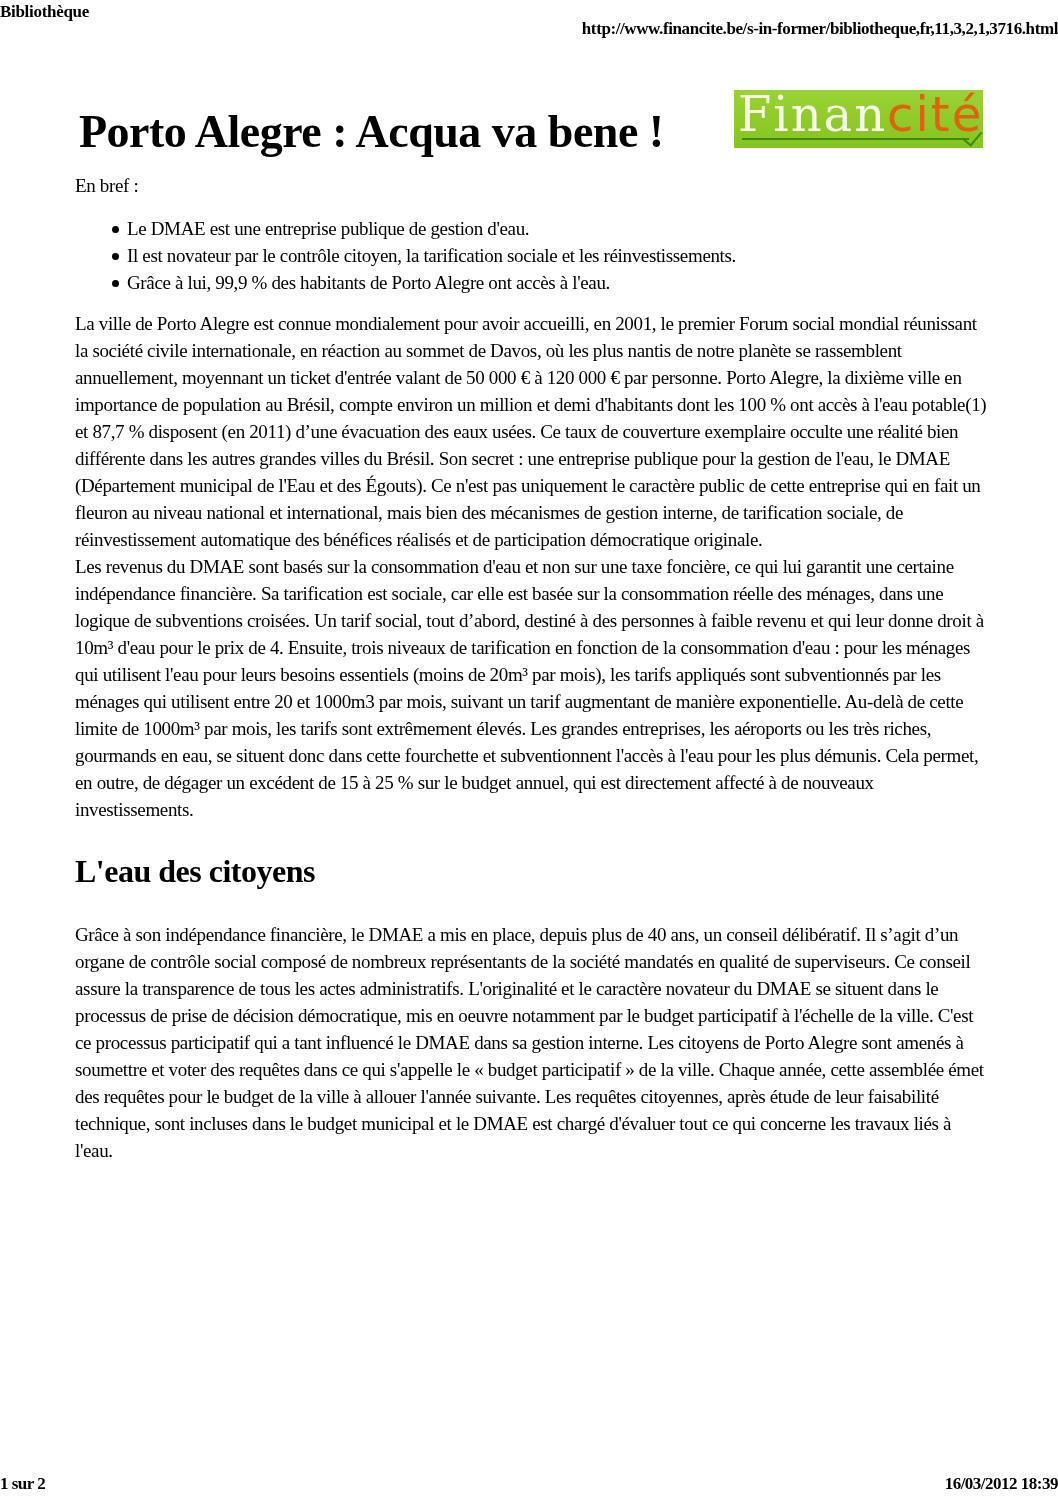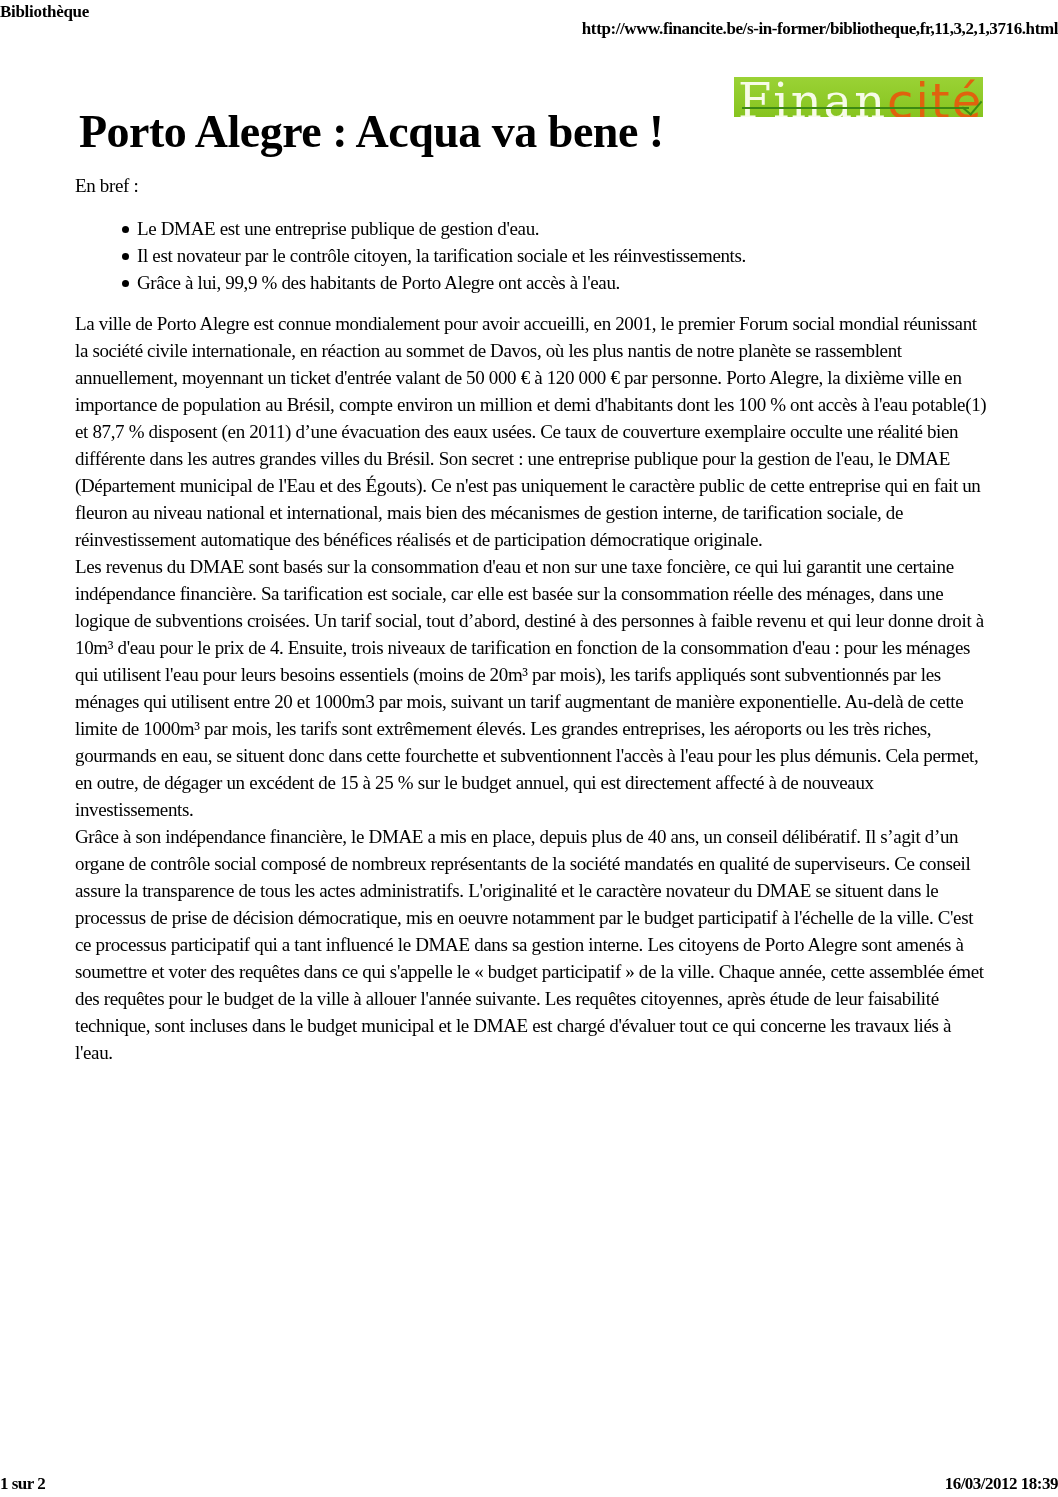--- a/index.html
+++ b/index.html
@@ -22,21 +22,21 @@
   }
   .ftr-right {
     position: absolute; right: 0; top: 1474px; font-size: 17px; font-weight: bold;
     letter-spacing: -0.5px;
   }
   .title {
     position: absolute; left: 75px; top: 100px; margin: 4px;
     font-size: 46px; font-weight: bold; letter-spacing: -0.5px; line-height: 56px;
   }
   .logo {
-    position: absolute; left: 734px; top: 77px; width: 249px; height: 40px;
+    position: absolute; left: 734px; top: 90px; width: 249px; height: 58px;
     background: #8fcc2a;
     background: linear-gradient(180deg, #9ad235 0%, #86c41f 100%);
     overflow: hidden;
   }
   .logo-text {
     position: absolute; left: 4px; top: -4px; font-size: 48px; line-height: 56px;
     font-family: "DejaVu Serif", serif; letter-spacing: 2px;
   }
   .logo-a { color: #f7fbe8; }
   .logo-b { color: #e0620e; font-family: "DejaVu Sans", sans-serif; }
@@ -50,21 +50,21 @@
     transform: rotate(-50deg);
   }
   .content {
     position: absolute; left: 75px; top: 172px; width: 915px;
     font-size: 19px; line-height: 27px; letter-spacing: -0.35px;
   }
   .intro { font-style: italic; font-weight: bold; margin: 0 0 21px 0; font-size: 18.5px; }
   .brief { margin: 0 0 16px 0; }
   .brief b { font-weight: normal; }
   ul.bullets { margin: 0 0 14px 0; padding-left: 52px; list-style: none; }
-  ul.bullets li { position: relative; line-height: 27px; margin-left: 10px; }
+  ul.bullets li { position: relative; line-height: 27px; }
   ul.bullets li::before {
     content: ""; position: absolute; left: -15px; top: 11px; width: 7px; height: 7px;
     border-radius: 50%; background: #000;
   }
   p.body { margin: 0 0 0 0; }
   h2.section {
     font-size: 32px; font-weight: bold; margin: 28px 0 30px 0; line-height: 40px;
     letter-spacing: -0.5px;
   }
 </style>
@@ -91,17 +91,18 @@
   <ul class="bullets">
     <li>Le DMAE est une entreprise publique de gestion d'eau.</li>
     <li>Il est novateur par le contrôle citoyen, la tarification sociale et les réinvestissements.</li>
     <li>Grâce à lui, 99,9 % des habitants de Porto Alegre ont accès à l'eau.</li>
   </ul>
 
   <p class="body">La ville de Porto Alegre est connue mondialement pour avoir accueilli, en 2001, le premier Forum social mondial réunissant la société civile internationale, en réaction au sommet de Davos, où les plus nantis de notre planète se rassemblent annuellement, moyennant un ticket d'entrée valant de 50 000 € à 120 000 € par personne. Porto Alegre, la dixième ville en importance de population au Brésil, compte environ un million et demi d'habitants dont les 100 % ont accès à l'eau potable(1) et 87,7 % disposent (en 2011) d’une évacuation des eaux usées. Ce taux de couverture exemplaire occulte une réalité bien différente dans les autres grandes villes du Brésil. Son secret : une entreprise publique pour la gestion de l'eau, le DMAE (Département municipal de l'Eau et des Égouts). Ce n'est pas uniquement le caractère public de cette entreprise qui en fait un fleuron au niveau national et international, mais bien des mécanismes de gestion interne, de tarification sociale, de réinvestissement automatique des bénéfices réalisés et de participation démocratique originale.</p>
 
   <p class="body">Les revenus du DMAE sont basés sur la consommation d'eau et non sur une taxe foncière, ce qui lui garantit une certaine indépendance financière. Sa tarification est sociale, car elle est basée sur la consommation réelle des ménages, dans une logique de subventions croisées. Un tarif social, tout d’abord, destiné à des personnes à faible revenu et qui leur donne droit à 10m³ d'eau pour le prix de 4. Ensuite, trois niveaux de tarification en fonction de la consommation d'eau : pour les ménages qui utilisent l'eau pour leurs besoins essentiels (moins de 20m³ par mois), les tarifs appliqués sont subventionnés par les ménages qui utilisent entre 20 et 1000m3 par mois, suivant un tarif augmentant de manière exponentielle. Au-delà de cette limite de 1000m³ par mois, les tarifs sont extrêmement élevés. Les grandes entreprises, les aéroports ou les très riches, gourmands en eau, se situent donc dans cette fourchette et subventionnent l'accès à l'eau pour les plus démunis. Cela permet, en outre, de dégager un excédent de 15 à 25 % sur le budget annuel, qui est directement affecté à de nouveaux investissements.</p>
 
+  <h2 class="section">L'eau des citoyens</h2>
   <p class="body">Grâce à son indépendance financière, le DMAE a mis en place, depuis plus de 40 ans, un conseil délibératif. Il s’agit d’un organe de contrôle social composé de nombreux représentants de la société mandatés en qualité de superviseurs. Ce conseil assure la transparence de tous les actes administratifs. L'originalité et le caractère novateur du DMAE se situent dans le processus de prise de décision démocratique, mis en oeuvre notamment par le budget participatif à l'échelle de la ville. C'est ce processus participatif qui a tant influencé le DMAE dans sa gestion interne. Les citoyens de Porto Alegre sont amenés à soumettre et voter des requêtes dans ce qui s'appelle le « budget participatif » de la ville. Chaque année, cette assemblée émet des requêtes pour le budget de la ville à allouer l'année suivante. Les requêtes citoyennes, après étude de leur faisabilité technique, sont incluses dans le budget municipal et le DMAE est chargé d'évaluer tout ce qui concerne les travaux liés à l'eau.</p>
 </div>
 
 <div class="ftr-left">1 sur 2</div>
 <div class="ftr-right">16/03/2012 18:39</div>
 
 </body></html>

